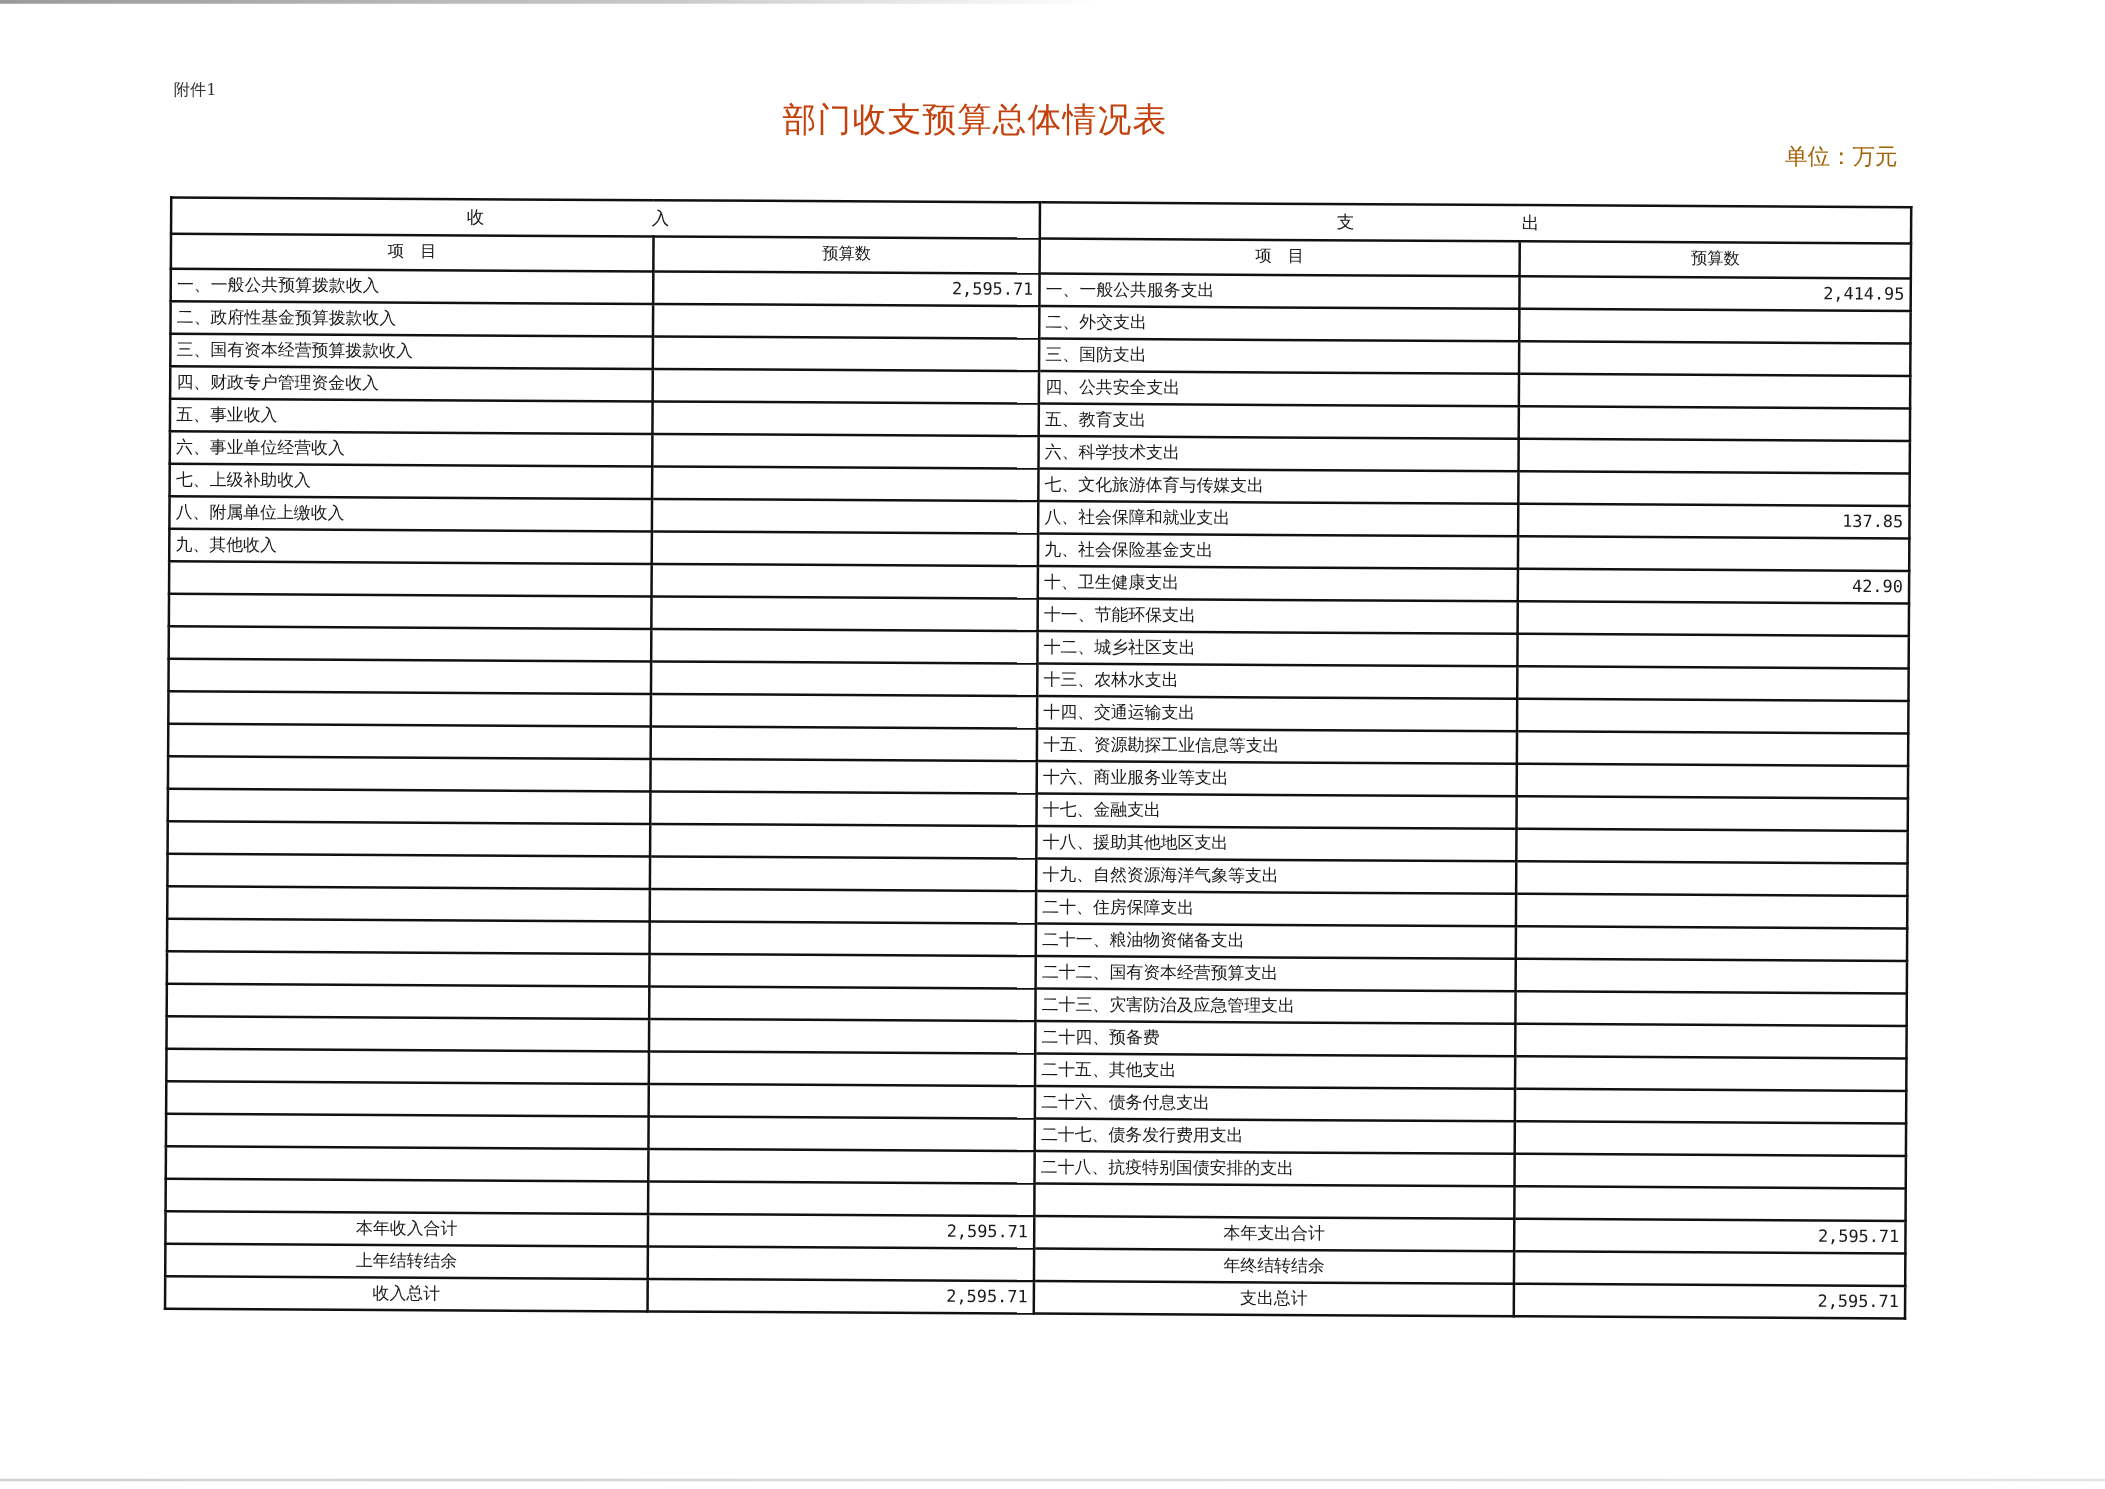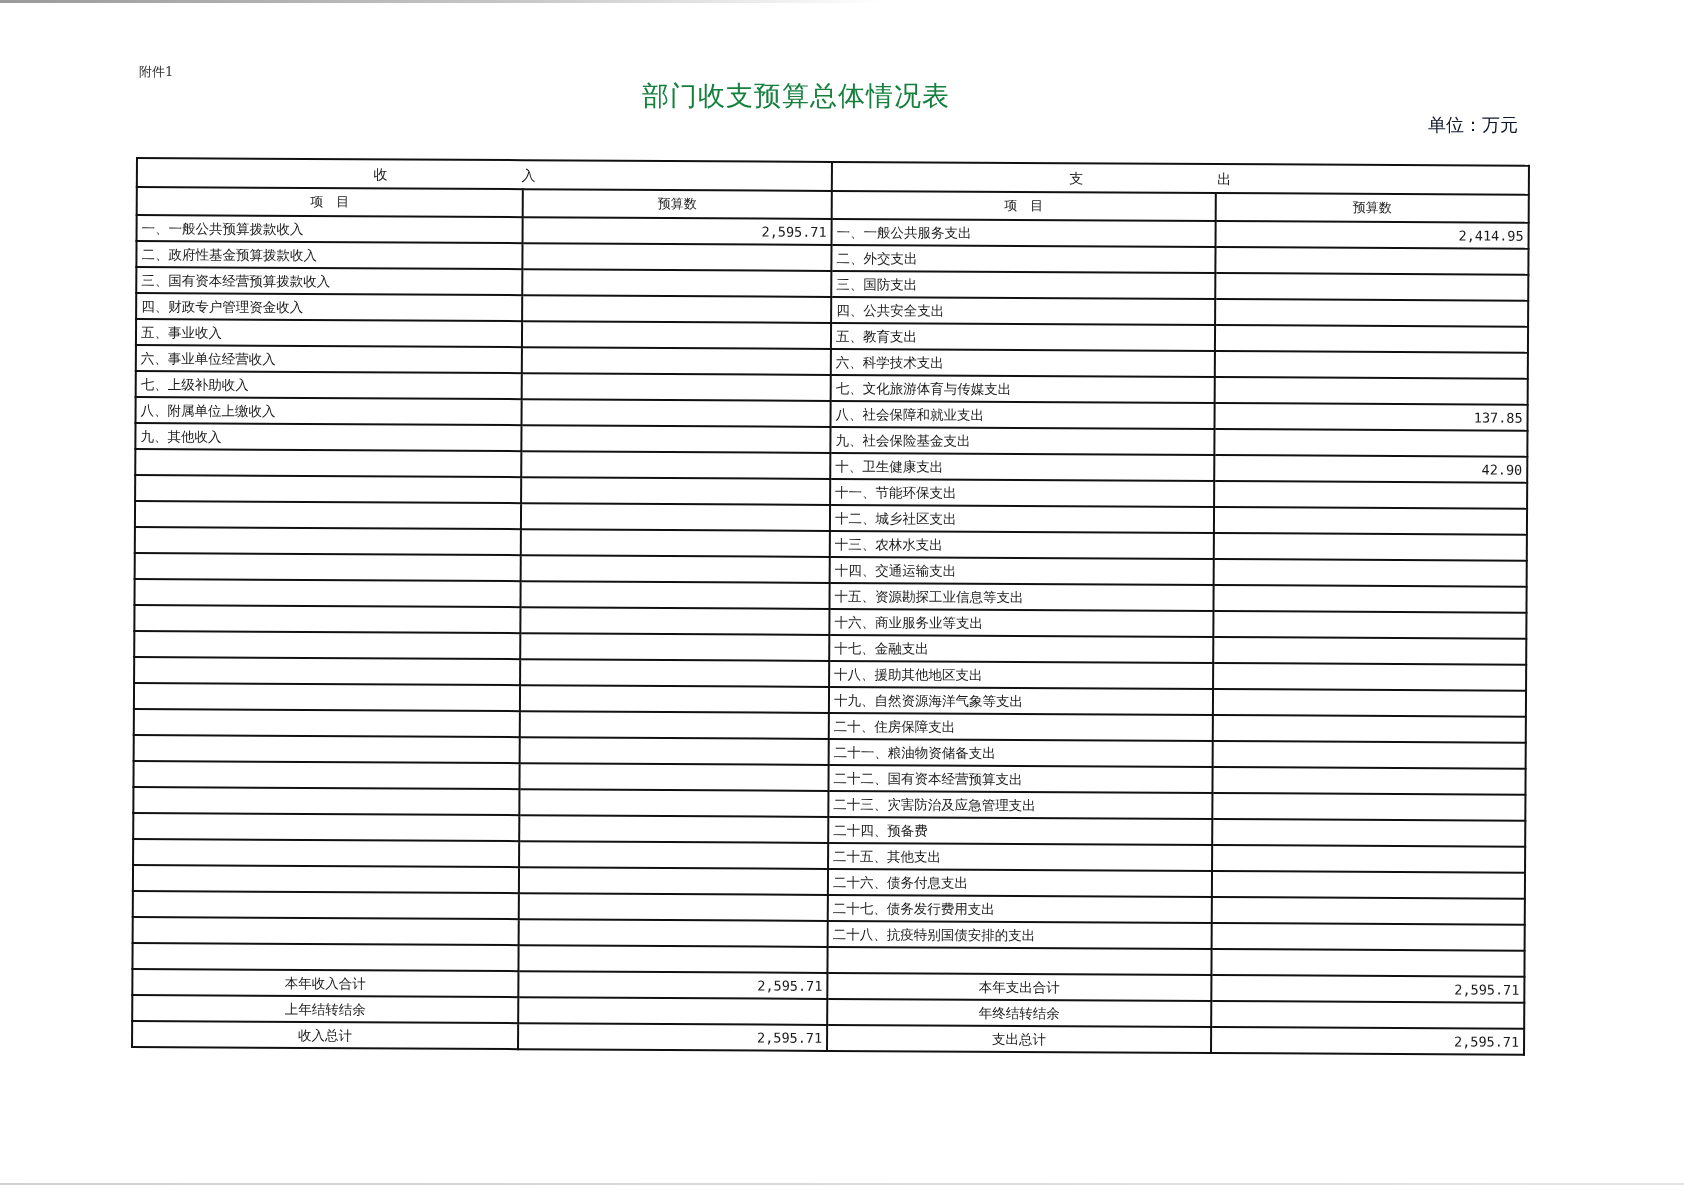--- a/index.html
+++ b/index.html
@@ -13,24 +13,24 @@
   }
   .scan-bottom {
     position: absolute; left: 0; top: 1183px; width: 1684px; height: 2px;
     background: linear-gradient(to right, #d0d0d0, #e6e6e6);
   }
   .attachment {
     position: absolute; left: 139px; top: 63px; font-size: 13px; color: #333;
   }
   .title {
     position: absolute; left: 0; width: 1450px; top: 78px; text-align: center;
-    font-size: 27px; letter-spacing: 1px; color: #15803d; padding-left: 110px; box-sizing: border-box; margin-left: 16px;
+    font-size: 27px; letter-spacing: 1px; color: #c2410c; padding-left: 110px; box-sizing: border-box;
   }
   .unit {
-    position: absolute; left: 1428px; top: 113px; font-size: 18px; color: #0f172a;
+    position: absolute; left: 1428px; top: 113px; font-size: 18px; color: #a16207;
   }
   table.budget {
     position: absolute; left: 136px; top: 157px; width: 1392px;
     border-collapse: collapse; table-layout: fixed;
     transform: rotate(0.32deg); transform-origin: 0 0;
   }
   table.budget td {
     border: 2px solid #111; height: 24px; padding: 0 4px; font-size: 13.5px;
     white-space: nowrap; overflow: hidden; line-height: 24px;
   }

